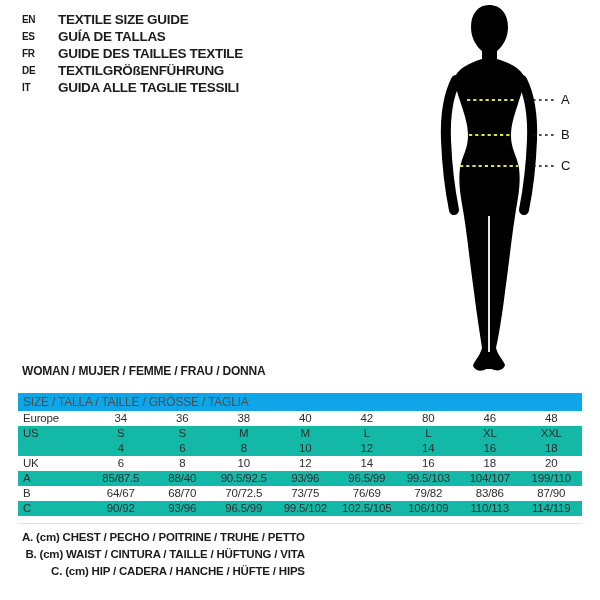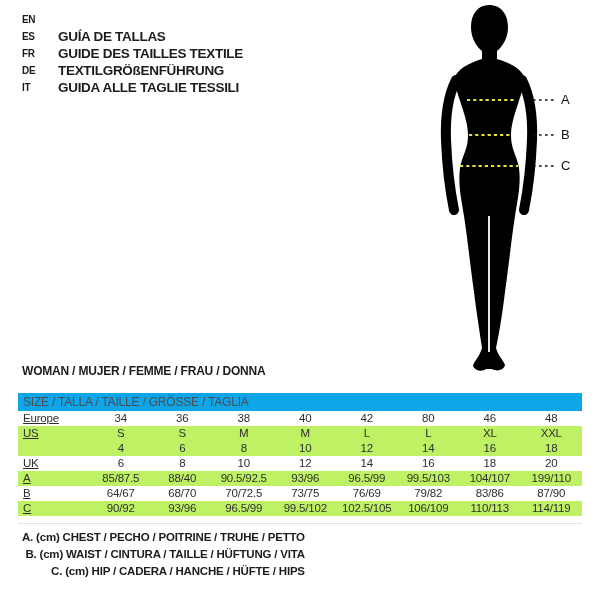--- a/index.html
+++ b/index.html
@@ -21,34 +21,35 @@
   .marker-b{left:158px;top:127px;}
   .marker-c{left:158px;top:158px;}
   
   .section-title{position:absolute;left:22px;top:364px;font-size:12px;font-weight:700;letter-spacing:-0.2px;}
   
   .size-table{position:absolute;left:18px;top:393px;width:564px;}
   .thead{height:18px;line-height:18px;background:#0ea5e9;color:#4d4d4d;
          font-size:12px;letter-spacing:-0.2px;padding-left:5px;box-sizing:border-box;}
   .trow{display:grid;grid-template-columns:72px repeat(8,1fr);height:15px;line-height:15px;
         font-size:11.5px;color:#2e2e2e;letter-spacing:-0.2px;}
-  .trow.shaded{background:#bef264;}
-  .tlabel{padding-left:5px;text-align:left;text-decoration:underline;}
+  .trow.shaded{background:#14b8a6;}
+  .tlabel{padding-left:5px;text-align:left;}
   .tcell{text-align:center;}
   .table-bottom-line{position:absolute;left:18px;top:523px;width:564px;height:1px;background:#e3e3e3;}
   
   .legend{position:absolute;left:22px;top:529px;text-align:right;}
   .legend-line{height:17px;line-height:17px;font-size:11.5px;font-weight:700;letter-spacing:-0.2px;white-space:nowrap;}
 </style>
 </head>
 <body>
 
 <div class="lang-list">
     <div class="lang-row">
       <span class="lang-code">EN</span>
+      <span class="lang-title">TEXTILE SIZE GUIDE</span>
     </div>
     <div class="lang-row">
       <span class="lang-code">ES</span>
       <span class="lang-title">GUÍA DE TALLAS</span>
     </div>
     <div class="lang-row">
       <span class="lang-code">FR</span>
       <span class="lang-title">GUIDE DES TAILLES TEXTILE</span>
     </div>
     <div class="lang-row">

